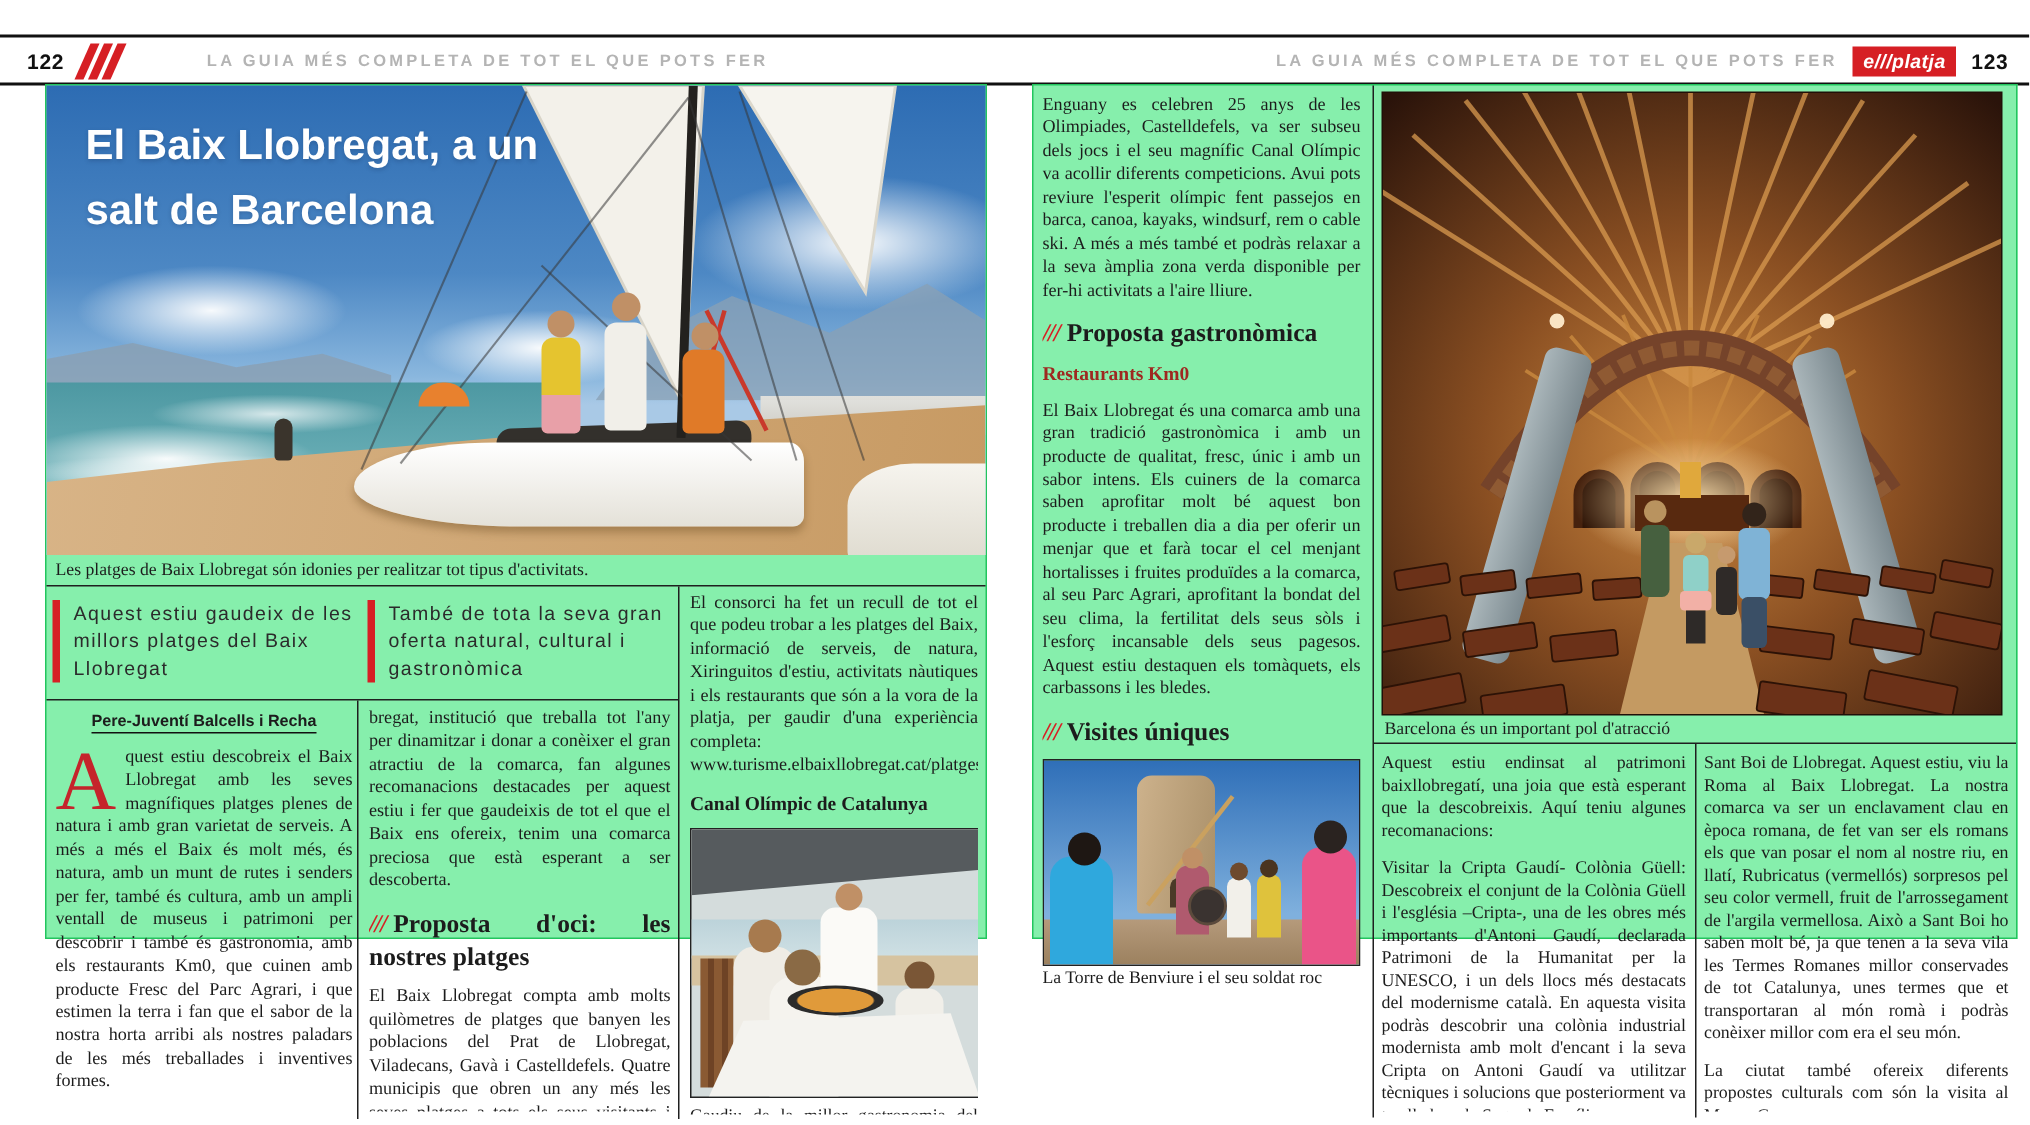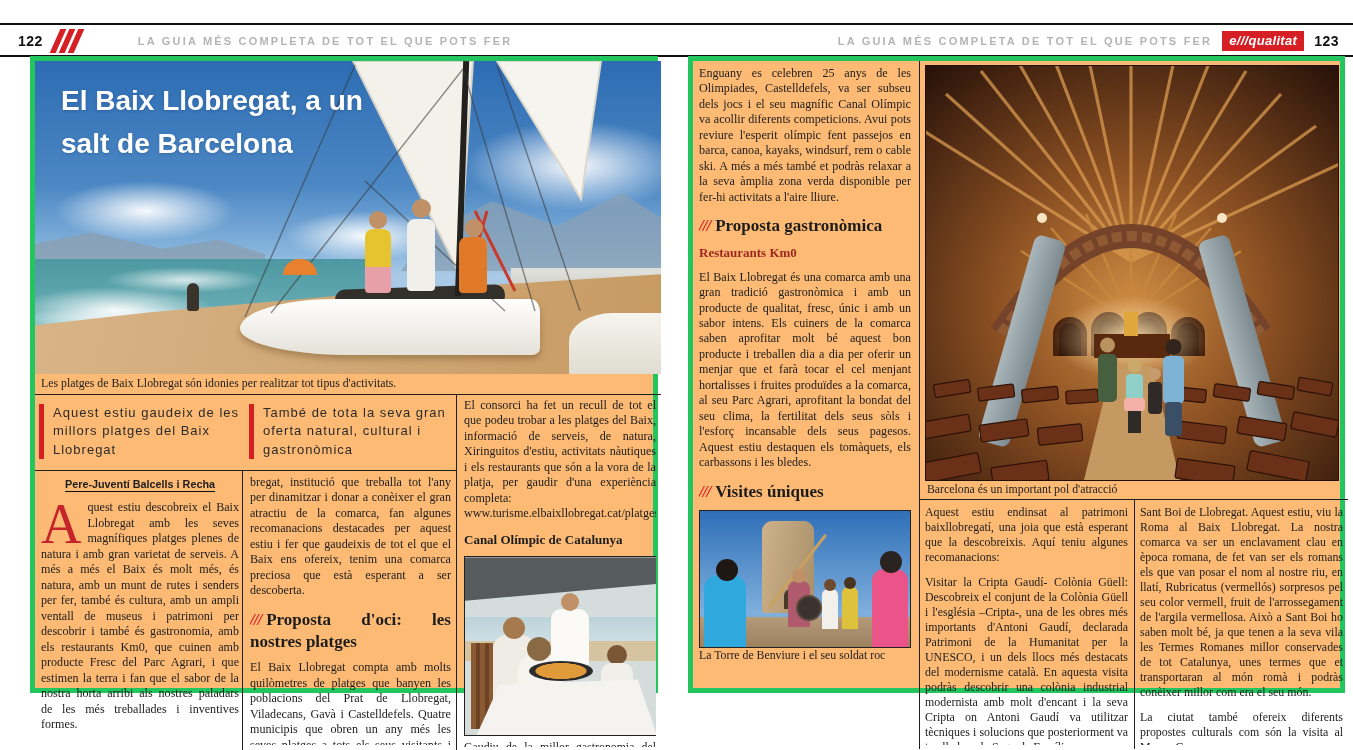--- a/index.html
+++ b/index.html
@@ -16,21 +16,21 @@
   #hdr-left{left:18px;}
   #hdr-right{right:14px;}
   .pagenum{font-weight:bold;font-size:14px;color:#111;letter-spacing:.5px;}
   .tagline{font-size:11px;letter-spacing:2.2px;color:#b4b4b4;font-weight:bold;padding-left:47px;}
   .slash-logo{display:inline-flex;gap:3px;margin:0 2px;}
   .slash-logo i{display:block;width:6px;height:24px;background:#d61f24;transform:skewX(-24deg);}
   .lobregat-badge{background:#d61f24;color:#fff;font-style:italic;font-weight:bold;
        font-size:13px;padding:2px 7px 3px 7px;letter-spacing:.3px;}
 
   
-  .pagebox{position:absolute;top:56px;height:637px;border:5px solid #22c55e;background:#fdba74;box-sizing:border-box;}
+  .pagebox{position:absolute;top:56px;height:570px;border:1px solid #22c55e;background:#86efac;box-sizing:border-box;}
   #page-left{left:30px;width:628px;}
   #page-right{left:688px;width:657px;}
 
   
   .body-col{position:absolute;overflow:hidden;text-align:justify;font-size:12.1px;line-height:1.28;}
   .body-col p{margin:0 0 10px 0;}
   .cap{font-size:11.8px;color:#1c1c1c;}
   .sec-head{font-weight:bold;font-size:17px;margin:2px 0 8px 0;}
   .sec-head .sl{color:#d61f24;font-style:italic;font-weight:900;margin-right:5px;letter-spacing:-1px;}
   .sub-head{font-weight:bold;font-size:13px;margin:0 0 8px 0;}
@@ -99,21 +99,21 @@
     <span class="pagenum">122</span>
     <span class="slash-logo">
         <i></i>
         <i></i>
         <i></i>
       </span>
     <span class="tagline">LA GUIA MÉS COMPLETA DE TOT EL QUE POTS FER</span>
   </div>
   <div class="hdr" id="hdr-right">
     <span class="tagline">LA GUIA MÉS COMPLETA DE TOT EL QUE POTS FER</span>
-    <span class="lobregat-badge">e///qualitat</span>
+    <span class="lobregat-badge">e///platja</span>
     <span class="pagenum">123</span>
   </div>
   <div id="header-rule"></div>
 
   <div class="pagebox" id="page-left">
 
     <div id="hero">
       <div class="cloud" style="left:20px;top:120px;width:180px;height:60px;"></div>
       <div class="cloud" style="left:430px;top:60px;width:220px;height:90px;"></div>
       <div class="cloud" style="left:250px;top:150px;width:160px;height:50px;"></div>

